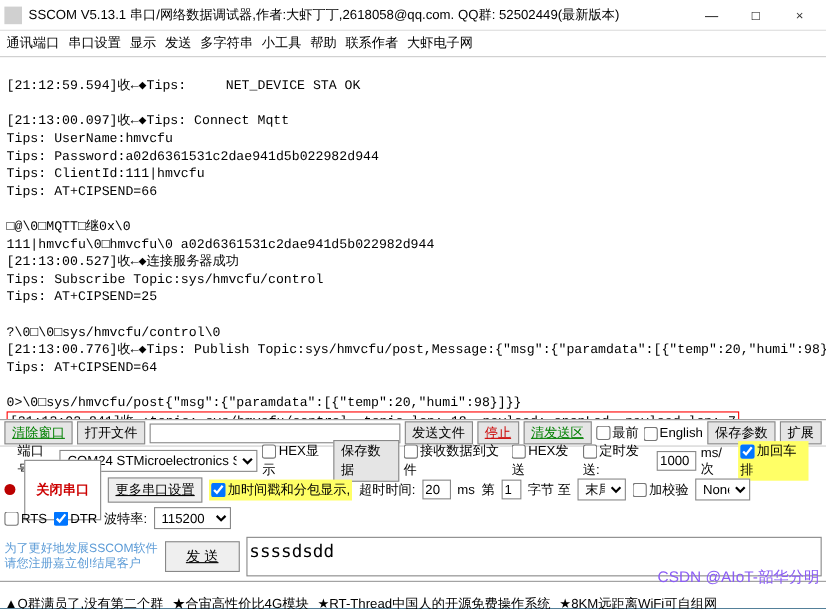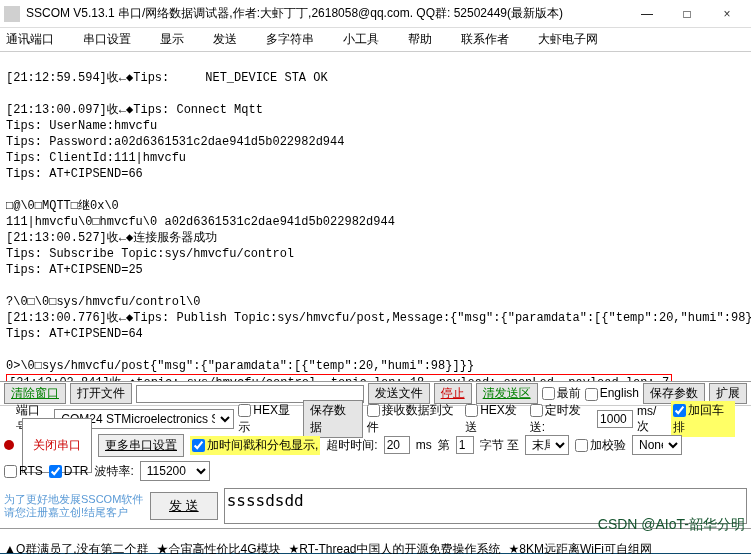--- a/index.html
+++ b/index.html
@@ -2,44 +2,44 @@
 <html><head>
 <meta charset="utf-8">
 <style>
 * { box-sizing: border-box; margin: 0; padding: 0; }
 body { font-family: "Microsoft YaHei", SimSun, sans-serif; font-size: 12px; background: #fff; width: 751px; height: 554px; overflow: hidden; position: relative; }
 .titlebar { display: flex; align-items: center; height: 28px; padding: 0 4px; border-bottom: 1px solid #ddd; }
 .titlebar .icon { width: 16px; height: 16px; background: #d0d0d0; margin-right: 6px; }
 .titlebar .title { flex: 1; font-size: 12px; }
 .titlebar .wbtn { width: 40px; height: 24px; text-align: center; line-height: 24px; font-family: sans-serif; }
 .titlebar .close { color: #333; }
-.menubar { height: 24px; display: flex; align-items: center; padding: 2px 6px; gap: 29px; border-bottom: 1px solid #ccc; }
+.menubar { height: 24px; display: flex; align-items: center; padding: 2px 6px; gap: 8px; border-bottom: 1px solid #ccc; }
 .menubar span { cursor: default; }
 .log { height: 330px; overflow: hidden; padding: 2px 6px; font-family: "SimSun", "Courier New", monospace; font-size: 12px; line-height: 16px; white-space: pre; color: #000; border-bottom: 1px solid #999; }
 .log .redbox { border: 1px solid red; display: inline-block; padding: 0 2px; }
 .toolbar1 { display: flex; align-items: center; height: 24px; padding: 1px 4px; gap: 4px; border-bottom: 1px solid #ccc; }
 .btn { border: 1px solid #888; background: #e5e5e5; padding: 1px 6px; font-size: 12px; cursor: default; }
 .green-u { color: #008000; text-decoration: underline; }
 .red-u { color: #c00; text-decoration: underline; }
 .toolbar2 { display: flex; align-items: center; height: 26px; padding: 1px 16px; gap: 4px; }
 select, input[type=text] { border: 1px solid #888; font-size: 12px; padding: 1px 2px; background: #fff; }
 .toolbar3 { display: flex; align-items: center; height: 26px; padding: 1px 4px; gap: 6px; }
-.redbtn { background: #fff; border: 1px solid #888; color: #c00; font-weight: normal; padding: 18px 10px; }
+.redbtn { background: #fff; border: 1px solid #888; color: #c00; font-weight: bold; padding: 18px 10px; }
 .bluebtn { border: 1px solid #888; background: #efefef; padding: 2px 6px; text-decoration: underline; }
 .ylabel { background: #ffff66; padding: 1px 2px; }
 .dot { display: inline-block; width: 10px; height: 10px; border-radius: 50%; background: #b00; margin-right: 2px; vertical-align: middle; }
 .toolbar4 { display: flex; align-items: center; height: 44px; padding: 1px 4px; gap: 6px; }
 .hintbox { width: 140px; font-size: 11px; color: #5a9ad6; line-height: 13px; }
 .sendbtn { border: 1px solid #888; background: #efefef; padding: 4px 18px; font-size: 13px; text-decoration: underline; }
 .txtarea { flex: 1; border: 1px solid #888; height: 36px; font-size: 16px; padding: 2px; resize: none; }
 .linkbar { height: 20px; border-top: 1px solid #999; border-bottom: 4px solid #0c4a6e; display: flex; align-items: flex-start; padding: 12px 4px; gap: 8px; font-size: 12px; }
 .linkbar .star::before { content: "★"; }
 .statusbar { height: 20px; display: flex; align-items: center; font-size: 12px; border-top: 1px solid #ccc; }
 .statusbar > div { border-right: 1px solid #ccc; padding: 0 6px; height: 100%; line-height: 20px; }
-.watermark { position: absolute; right: 6px; bottom: 20px; color: #14532d; font-size: 14px; pointer-events: none; }
+.watermark { position: absolute; right: 6px; bottom: 20px; color: #8b5cf6; font-size: 14px; pointer-events: none; }
 input[type=checkbox] { vertical-align: middle; margin: 0 2px 0 0; }
 .spacer { flex: 1; }
 </style>
 </head>
 <body>
 
 <div class="titlebar">
   <div class="icon"></div>
   <div class="title">SSCOM V5.13.1 串口/网络数据调试器,作者:大虾丁丁,2618058@qq.com. QQ群: 52502449(最新版本)</div>
   <div class="wbtn">—</div>

